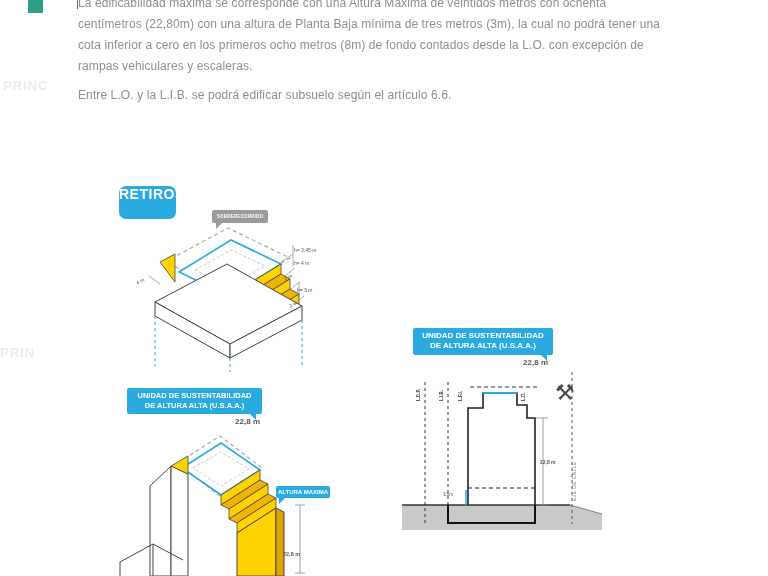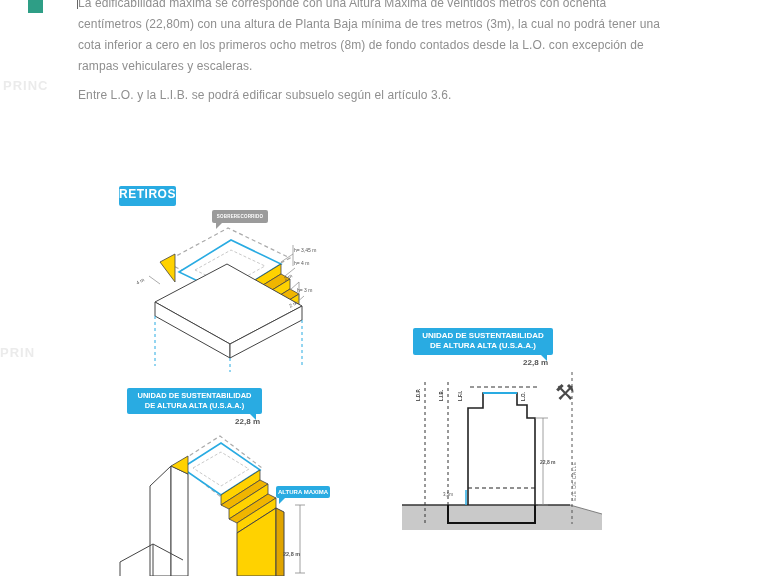--- a/index.html
+++ b/index.html
@@ -17,21 +17,21 @@
   .caret{position:absolute;left:77px;top:0;width:1px;height:9px;background:#666;}
   .corner-square{position:absolute;left:28px;top:0;width:15px;height:13px;background:#2e9e86;}
   .watermark{position:absolute;color:#ebebeb;font-weight:bold;font-size:13px;letter-spacing:1px;}
   .wm1{left:3px;top:78px;}
   .wm2{left:0px;top:345px;}
   
   .badge{
     position:absolute;background:#29abe2;color:#fff;font-weight:bold;
     text-align:center;border-radius:2px;line-height:1.3;
   }
-  .badge-retiros{left:119px;top:186px;width:57px;height:20px;font-size:12px;line-height:16px;letter-spacing:0.5px;}
+  .badge-retiros{left:119px;top:186px;width:57px;height:33px;font-size:14px;line-height:16px;letter-spacing:0.5px;border-radius:7px;}
   .badge-usaa-left{left:127px;top:388px;width:135px;height:26px;font-size:7.5px;padding-top:3px;box-sizing:border-box;}
   .badge-usaa-right{left:413px;top:328px;width:140px;height:27px;font-size:8px;padding-top:3px;box-sizing:border-box;}
   .badge-altura{left:276px;top:486px;width:54px;height:12px;font-size:6px;line-height:12px;}
   .tail-br::after{content:"";position:absolute;right:6px;bottom:-6px;width:0;height:0;
     border-left:7px solid transparent;border-top:7px solid #29abe2;}
   .tail-bl-cyan::after{content:"";position:absolute;left:3px;bottom:-6px;width:0;height:0;
     border-right:7px solid transparent;border-top:7px solid #29abe2;}
   .usaa-height{position:absolute;font-size:8px;font-weight:bold;color:#555;text-align:right;}
   .uh-left{left:205px;top:417px;width:55px;}
   .uh-right{left:498px;top:358px;width:50px;}
@@ -58,21 +58,21 @@
 <body>
 
 <span class="watermark wm1">PRINC</span>
 <span class="watermark wm2">PRIN</span>
 
 <div class="corner-square"></div>
 <div class="caret"></div>
 
 <div class="text-block">
   <p>La edificabilidad máxima se corresponde con una Altura Máxima de veintidós metros con ochenta centímetros (22,80m) con una altura de Planta Baja mínima de tres metros (3m), la cual no podrá tener una cota inferior a cero en los primeros ocho metros (8m) de fondo contados desde la L.O. con excepción de rampas vehiculares y escaleras.</p>
-  <p>Entre L.O. y la L.I.B. se podrá edificar subsuelo según el artículo 3.6.</p>
+  <p>Entre L.O. y la L.I.B. se podrá edificar subsuelo según el artículo 6.6.</p>
 </div>
 
 <div class="badge badge-retiros">RETIROS</div>
 
 <svg class="svg-abs" style="left:135px;top:204px;" width="245" height="170" viewBox="0 0 245 170">
 
   <polygon points="30,58 93,24 155,54 92,88" fill="none" stroke="#aaaaaa" stroke-width="1.2" stroke-dasharray="4,3"></polygon>
 
   <polygon points="44,68 96,36 146,60 94,92" fill="#ffffff" stroke="#29abe2" stroke-width="1.6"></polygon>
   <polygon points="60,66 96,46 130,62 94,82" fill="none" stroke="#bbbbbb" stroke-width="0.8" stroke-dasharray="3,2"></polygon>

